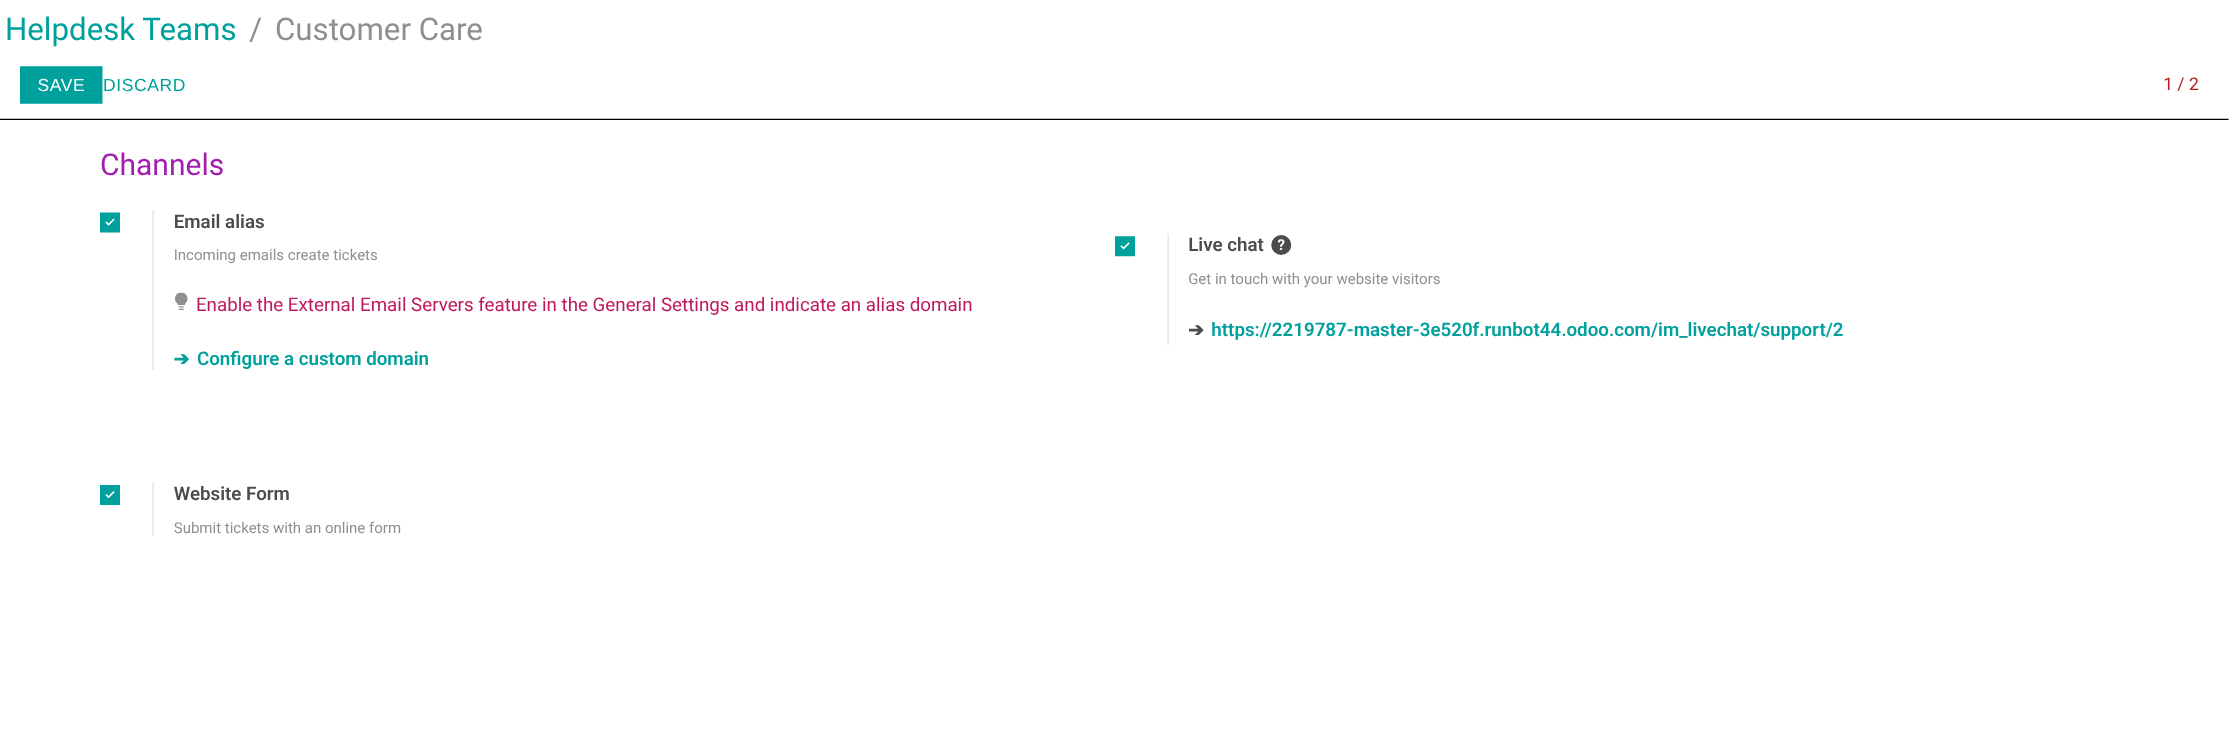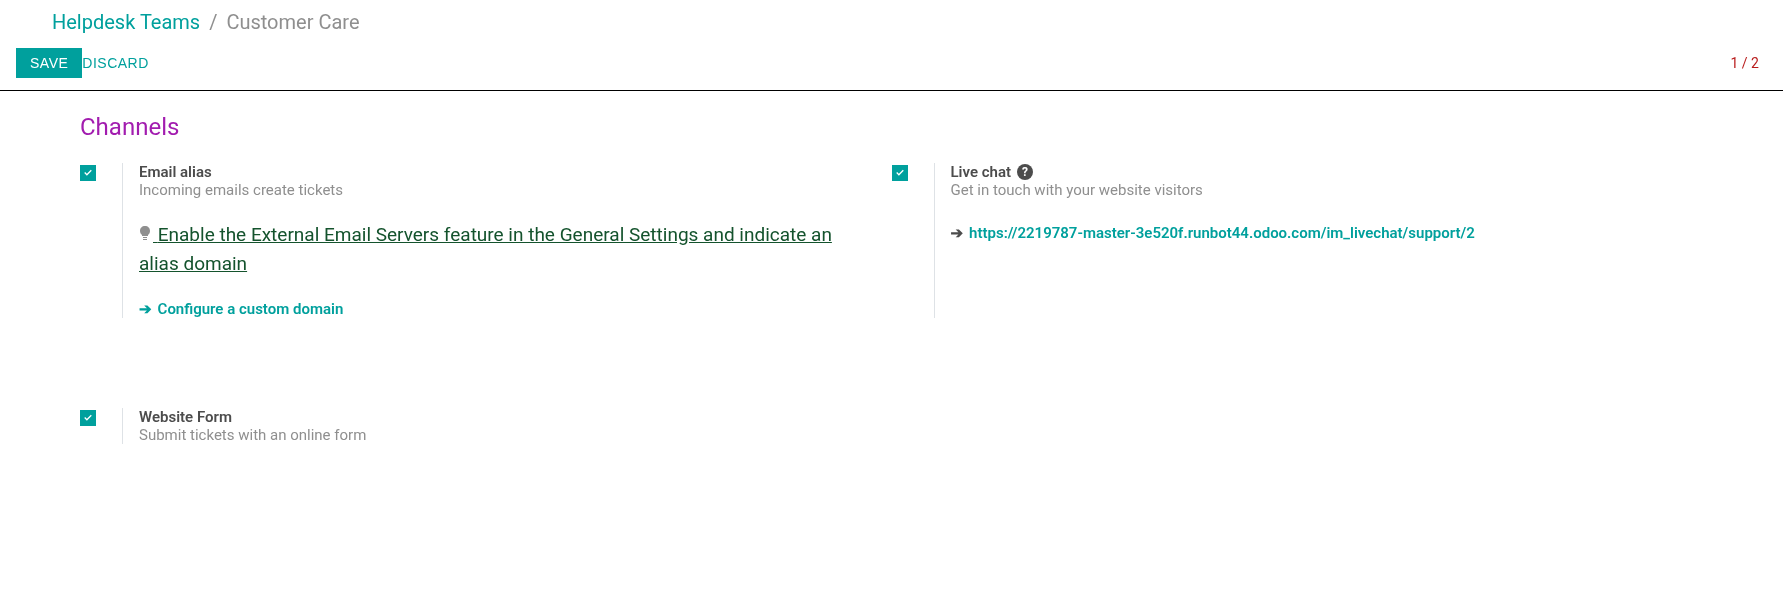--- a/index.html
+++ b/index.html
@@ -8,22 +8,21 @@
       padding: 0;
     }
     body {
       font-family: -apple-system, BlinkMacSystemFont, "Segoe UI", Roboto, "Helvetica Neue", Arial, sans-serif;
       font-size: 15px;
       color: #4c4c4c;
       background: #ffffff;
     }
     .breadcrumb {
       padding: 10px 16px 4px 4px;
-      font-size: 20px;
-      margin-left: 48px;
+      font-size: 25px;
     }
     .breadcrumb-link {
       color: #00a09d;
       text-decoration: none;
     }
     .breadcrumb-sep {
       color: #8f8f8f;
       margin: 0 4px;
     }
     .breadcrumb-current {
@@ -66,20 +65,21 @@
     .section-title {
       font-size: 24px;
       font-weight: 400;
       color: #a21caf;
       margin-bottom: 22px;
     }
     .settings-grid {
       display: flex;
       flex-wrap: wrap;
       gap: 0;
+      align-items: center;
     }
     .setting-block {
       display: flex;
       width: 50%;
       margin-bottom: 90px;
     }
     .setting-block.full {
       width: 50%;
     }
     .checkbox-wrap {
@@ -110,29 +110,28 @@
     .setting-title {
       font-weight: 600;
       color: #4c4c4c;
       font-size: 15px;
       display: flex;
       align-items: center;
       gap: 6px;
     }
     .setting-desc {
       color: #8f8f8f;
-      font-size: 15px;
-      margin-top: 0;
+      font-size: 12px;
+      margin-top: 11px;
     }
     .hint-text {
-      color: #14532d;
-      font-size: 19px;
+      color: #be185d;
+      font-size: 15px;
       margin-top: 22px;
       line-height: 1.5;
-      text-decoration: underline;
     }
     .hint-icon {
       display: inline-block;
       margin-right: 2px;
     }
     .action-link {
       color: #00a09d;
       font-weight: 600;
       font-size: 15px;
       margin-top: 22px;

